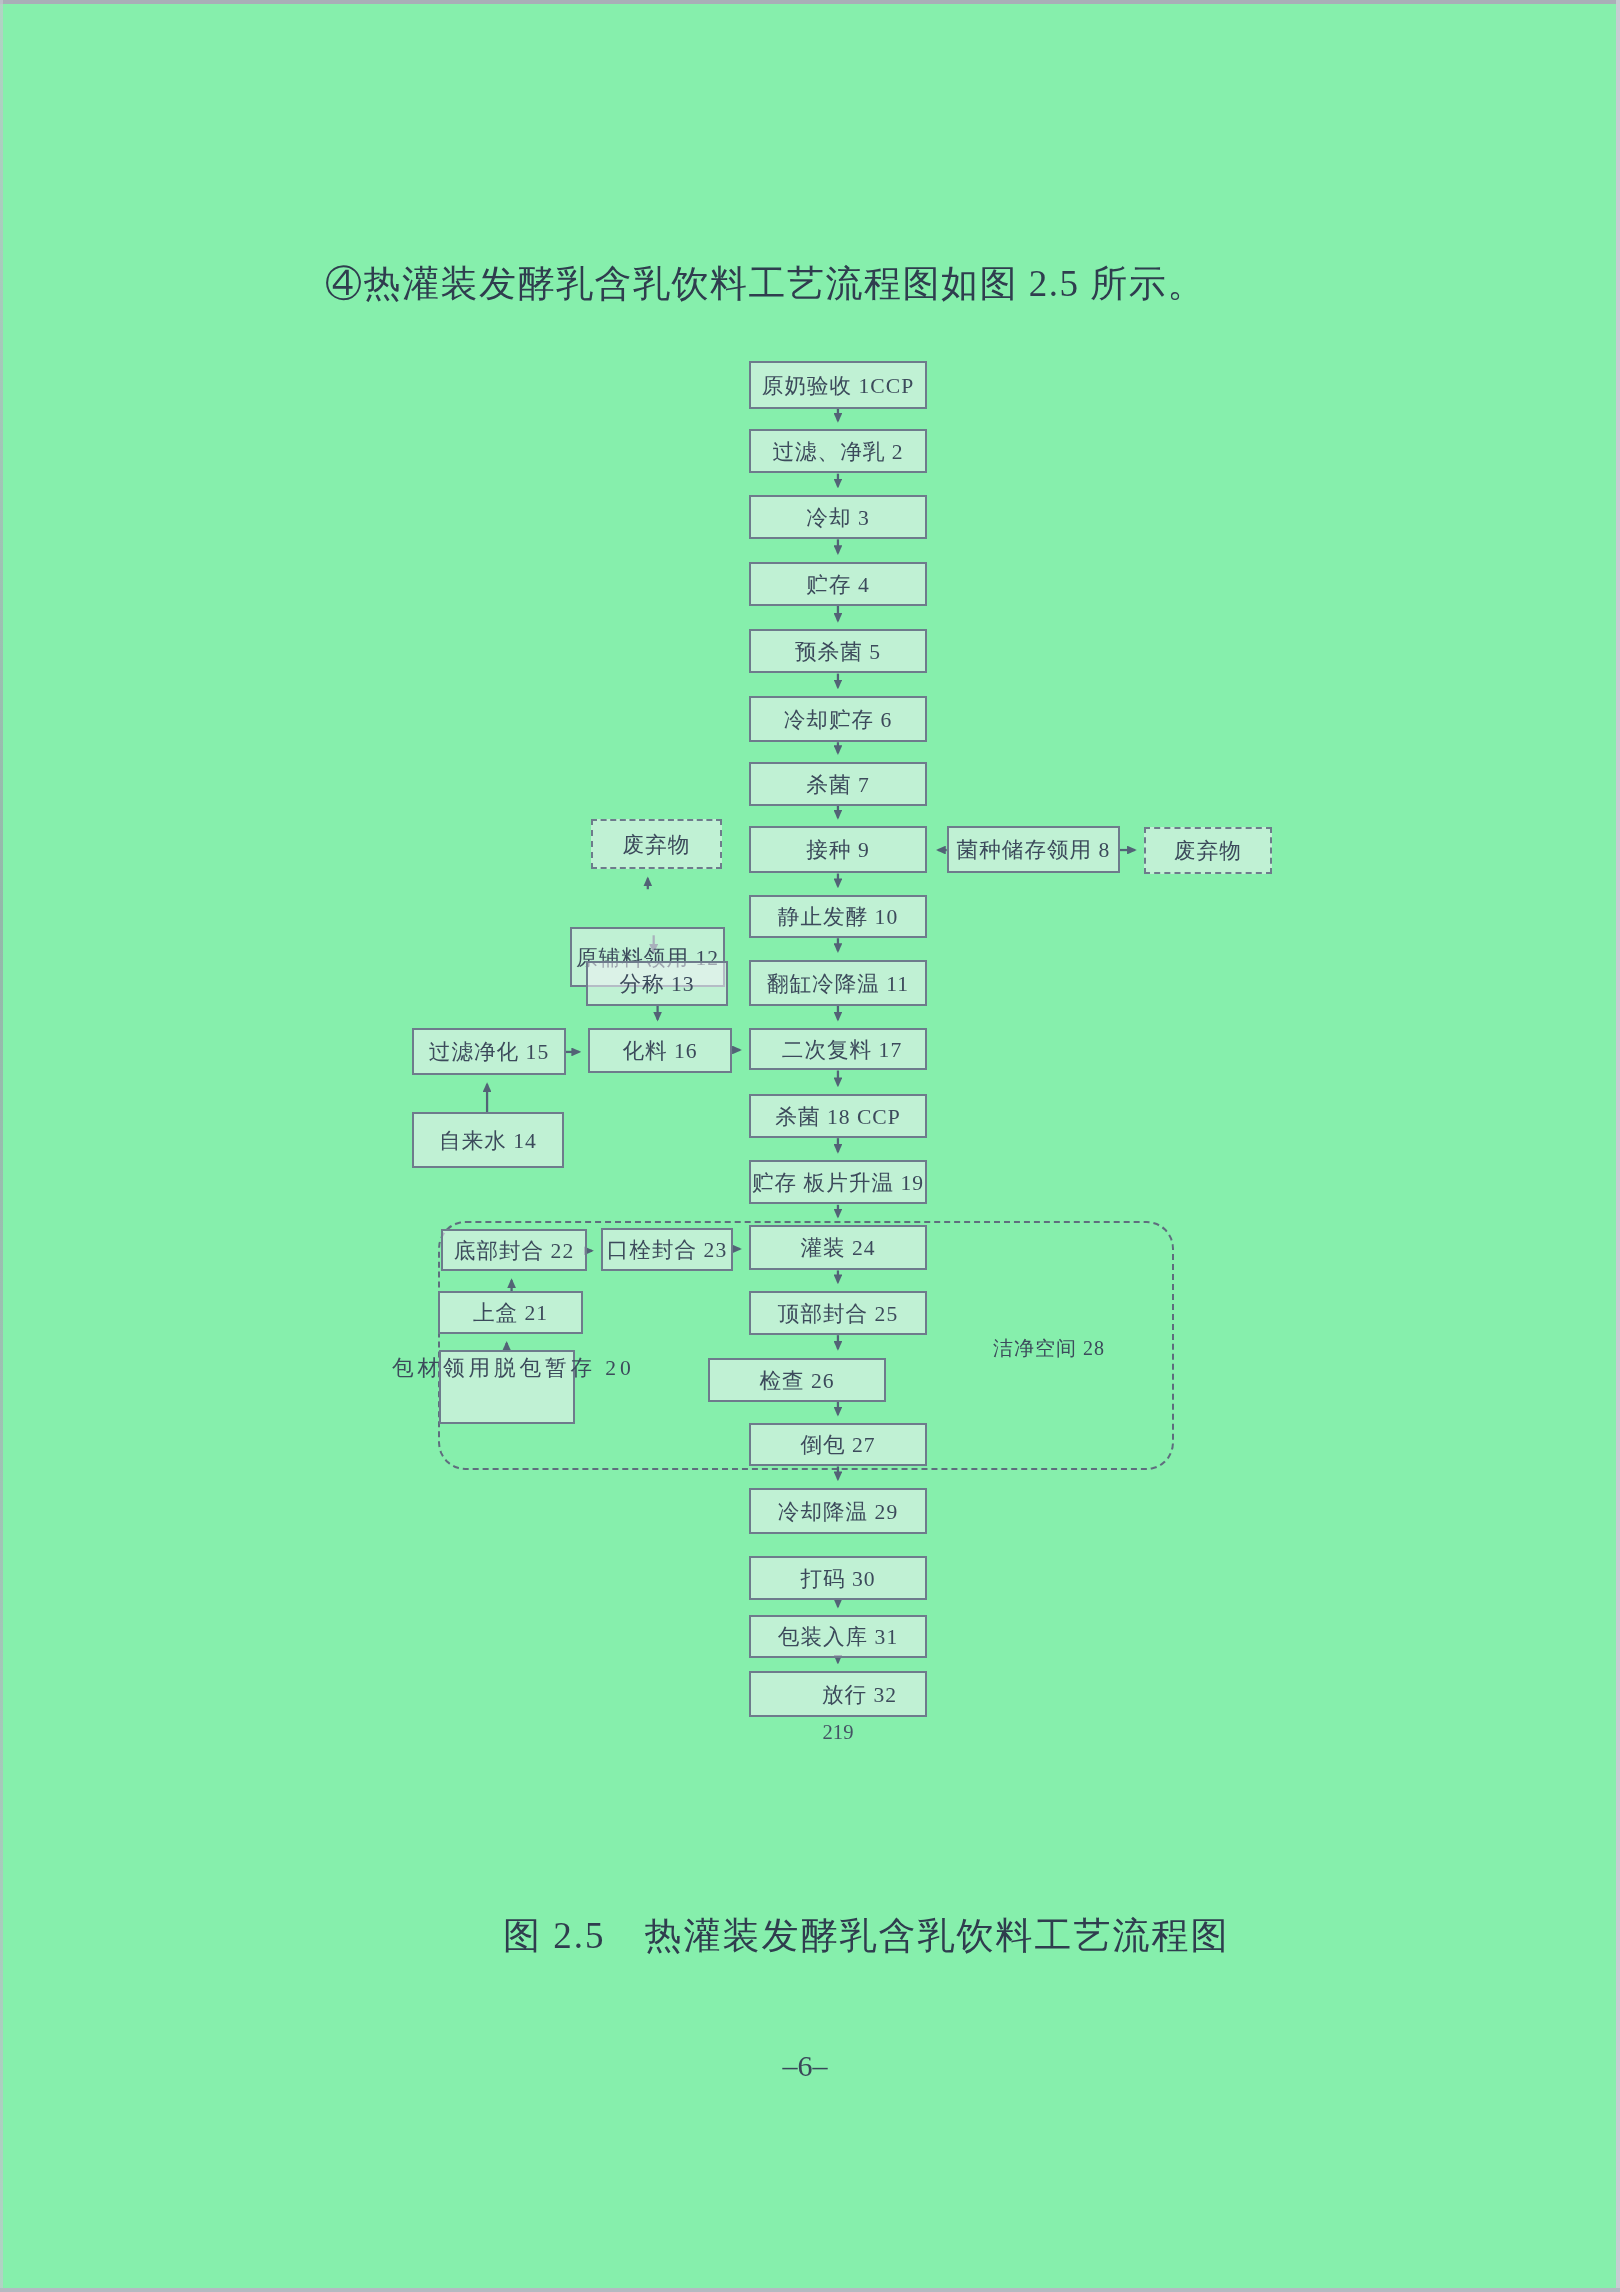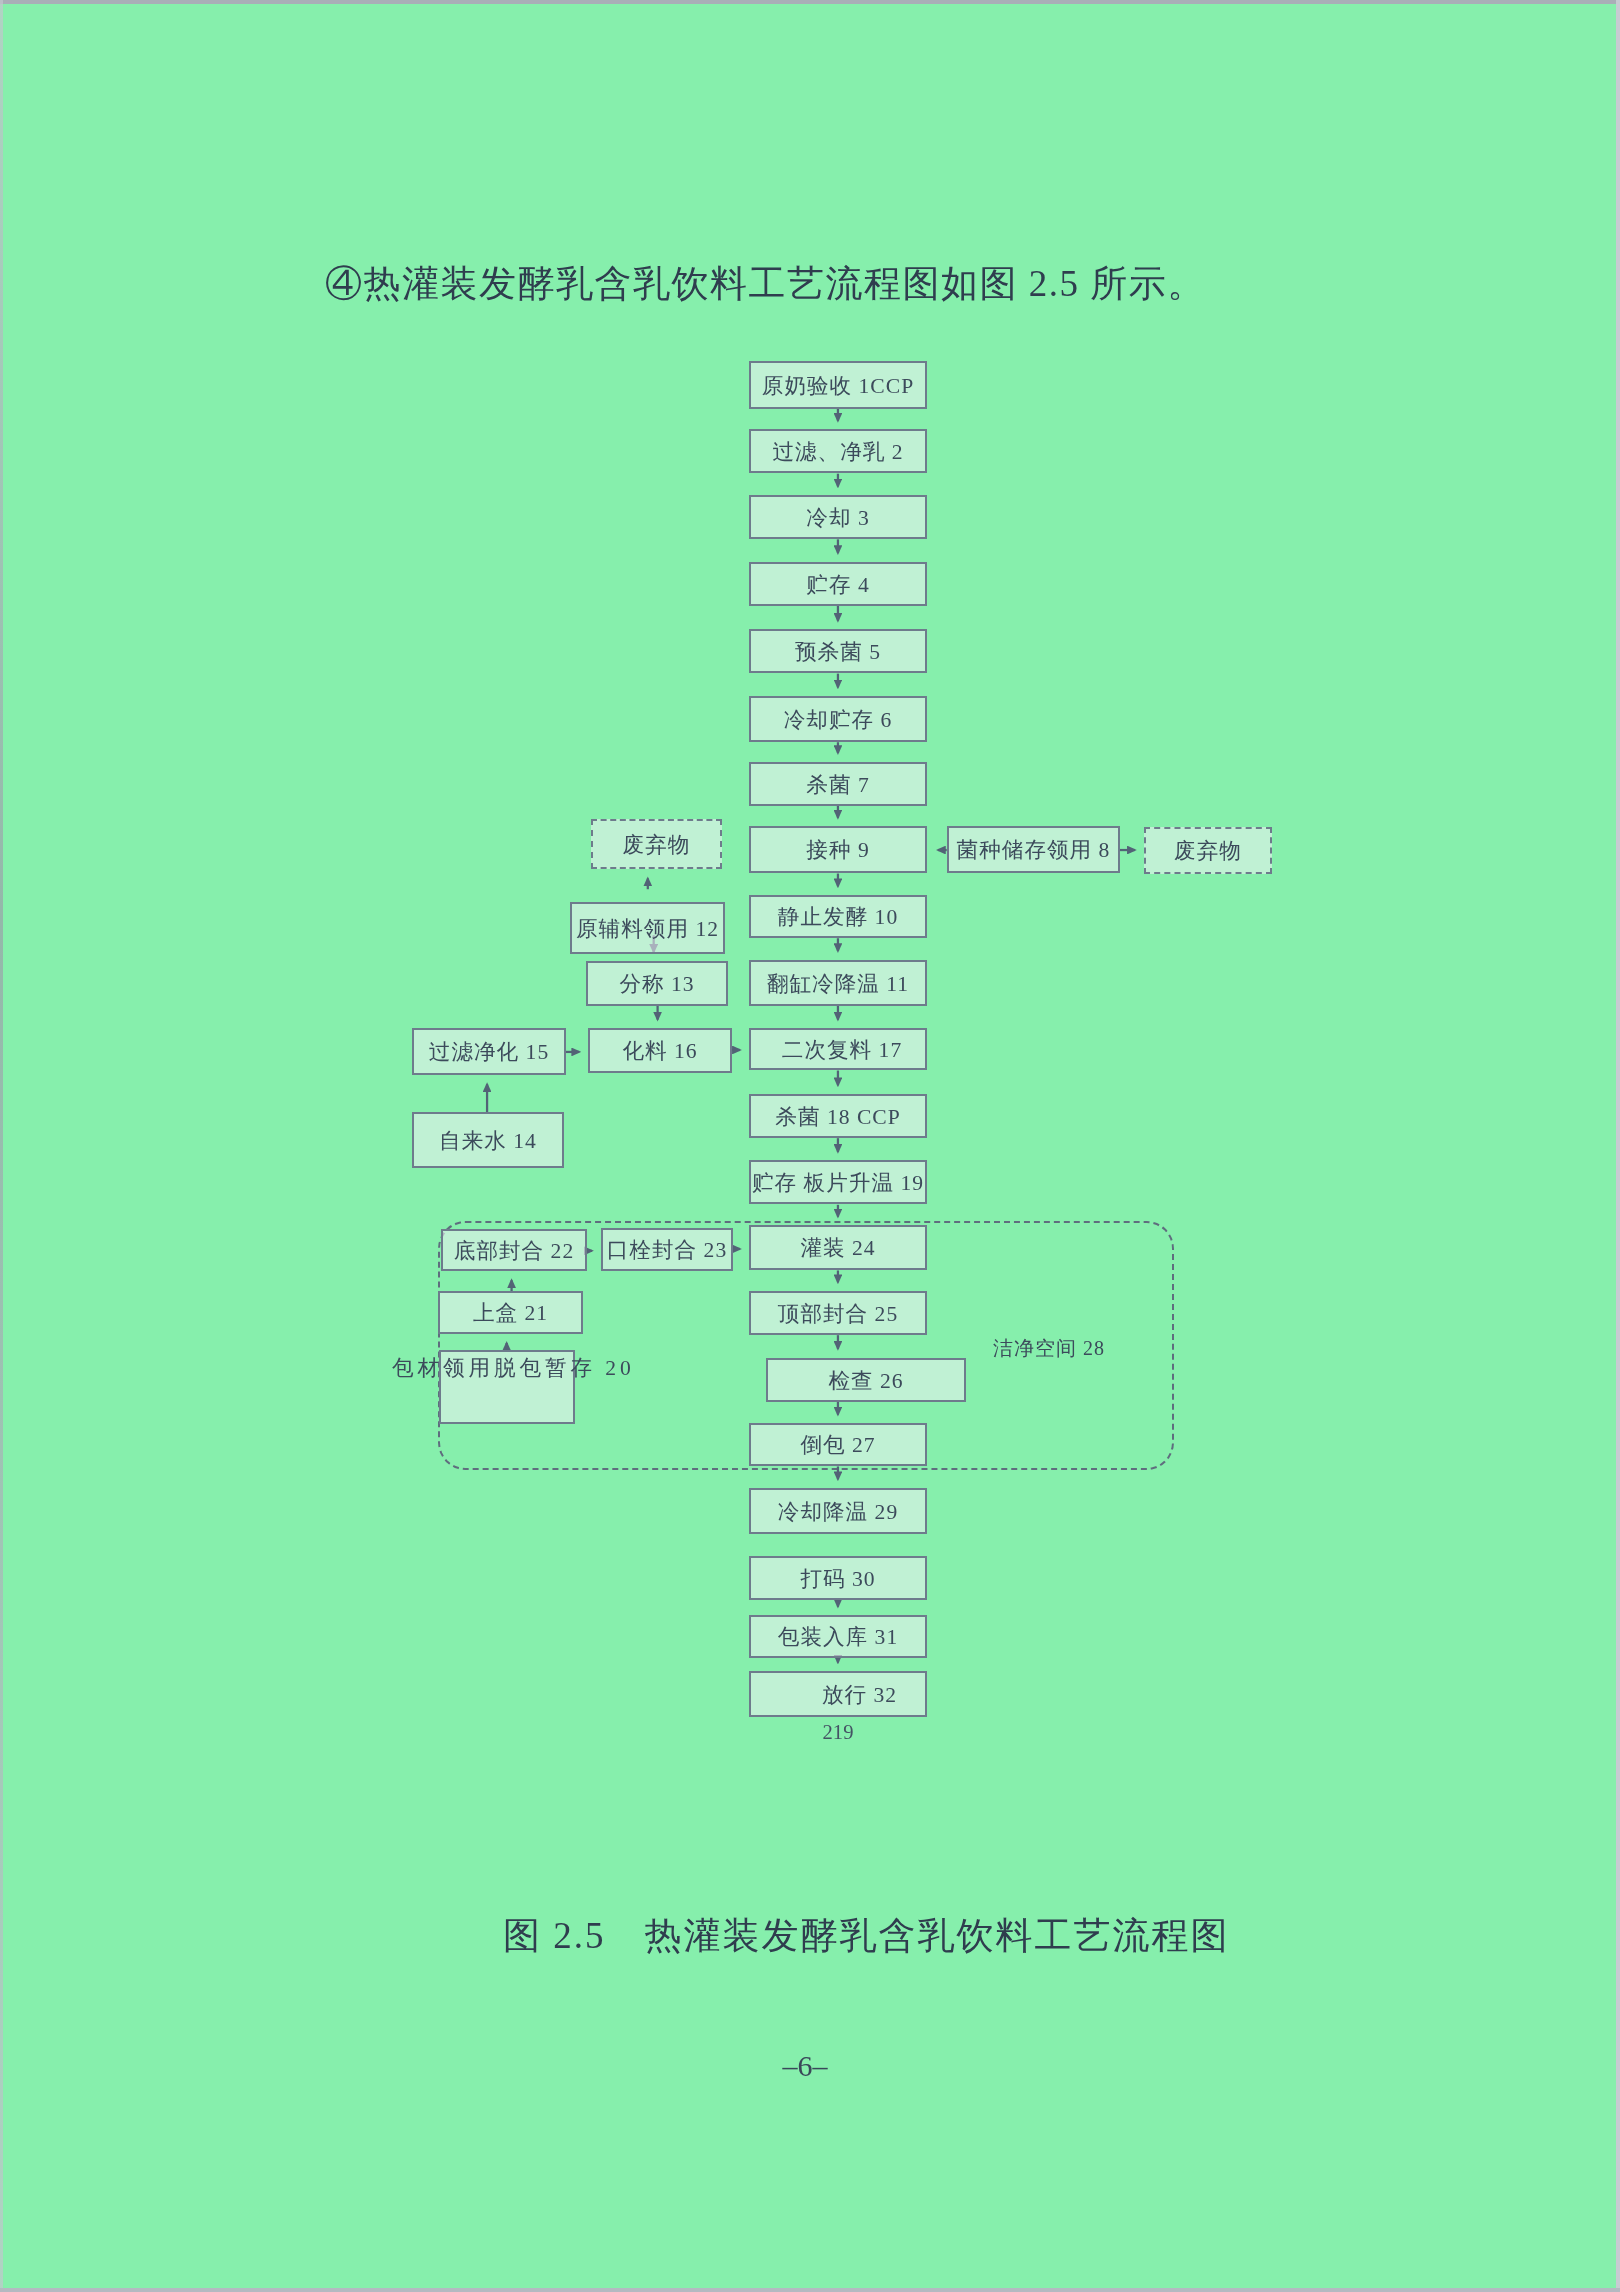--- a/index.html
+++ b/index.html
@@ -127,32 +127,32 @@
   <div class="fb" style="left:749px;top:696px;width:178px;height:46px;">冷却贮存 6</div>
   <div class="fb" style="left:749px;top:762px;width:178px;height:44px;">杀菌 7</div>
   <div class="fb" style="left:749px;top:826px;width:178px;height:47px;">接种 9</div>
   <div class="fb" style="left:749px;top:895px;width:178px;height:43px;">静止发酵 10</div>
   <div class="fb" style="left:749px;top:960px;width:178px;height:46px;">翻缸冷降温 11</div>
   <div class="fb" style="left:749px;top:1028px;width:178px;height:42px;padding-left:8px;">二次复料 17</div>
   <div class="fb" style="left:749px;top:1094px;width:178px;height:44px;">杀菌 18 CCP</div>
   <div class="fb" style="left:749px;top:1160px;width:178px;height:44px;">贮存 板片升温 19</div>
   <div class="fb" style="left:749px;top:1225px;width:178px;height:45px;">灌装 24</div>
   <div class="fb" style="left:749px;top:1291px;width:178px;height:44px;">顶部封合 25</div>
-  <div class="fb" style="left:766px;top:1358px;width:200px;height:44px;text-align:center;">检查 26</div>
+  <div class="fb" style="left:708px;top:1358px;width:178px;height:44px;text-align:center;">检查 26</div>
   <div class="fb" style="left:749px;top:1423px;width:178px;height:43px;">倒包 27</div>
   <div class="fb" style="left:749px;top:1488px;width:178px;height:46px;">冷却降温 29</div>
   <div class="fb" style="left:749px;top:1556px;width:178px;height:44px;">打码 30</div>
   <div class="fb" style="left:749px;top:1615px;width:178px;height:43px;">包装入库 31</div>
   <div class="fb" style="left:749px;top:1671px;width:178px;height:46px;padding-left:43px;">放行 32</div>
 
   <div class="fb" style="left:947px;top:826px;width:173px;height:47px;">菌种储存领用 8</div>
   <div class="fb dashed" style="left:1144px;top:827px;width:128px;height:47px;">废弃物</div>
 
   <div class="fb dashed" style="left:591px;top:819px;width:131px;height:50px;">废弃物</div>
-  <div class="fb" style="left:570px;top:902px;width:155px;height:52px;">原辅料领用 12</div>
+  <div class="fb" style="left:570px;top:927px;width:155px;height:60px;">原辅料领用 12</div>
   <div class="fb" style="left:586px;top:961px;width:142px;height:45px;">分称 13</div>
   <div class="fb" style="left:412px;top:1028px;width:154px;height:47px;">过滤净化 15</div>
   <div class="fb" style="left:588px;top:1028px;width:144px;height:45px;text-align:right;">化料 16</div>
   <div class="fb" style="left:412px;top:1112px;width:152px;height:56px;">自来水 14</div>
 
   <div class="fb" style="left:441px;top:1229px;width:146px;height:42px;">底部封合 22</div>
   <div class="fb" style="left:601px;top:1228px;width:132px;height:43px;">口栓封合 23</div>
   <div class="fb" style="left:438px;top:1291px;width:145px;height:43px;">上盒 21</div>
   <div class="fb two-line" style="left:439px;top:1350px;width:136px;height:74px;">
     <span>包材领用脱</span>

